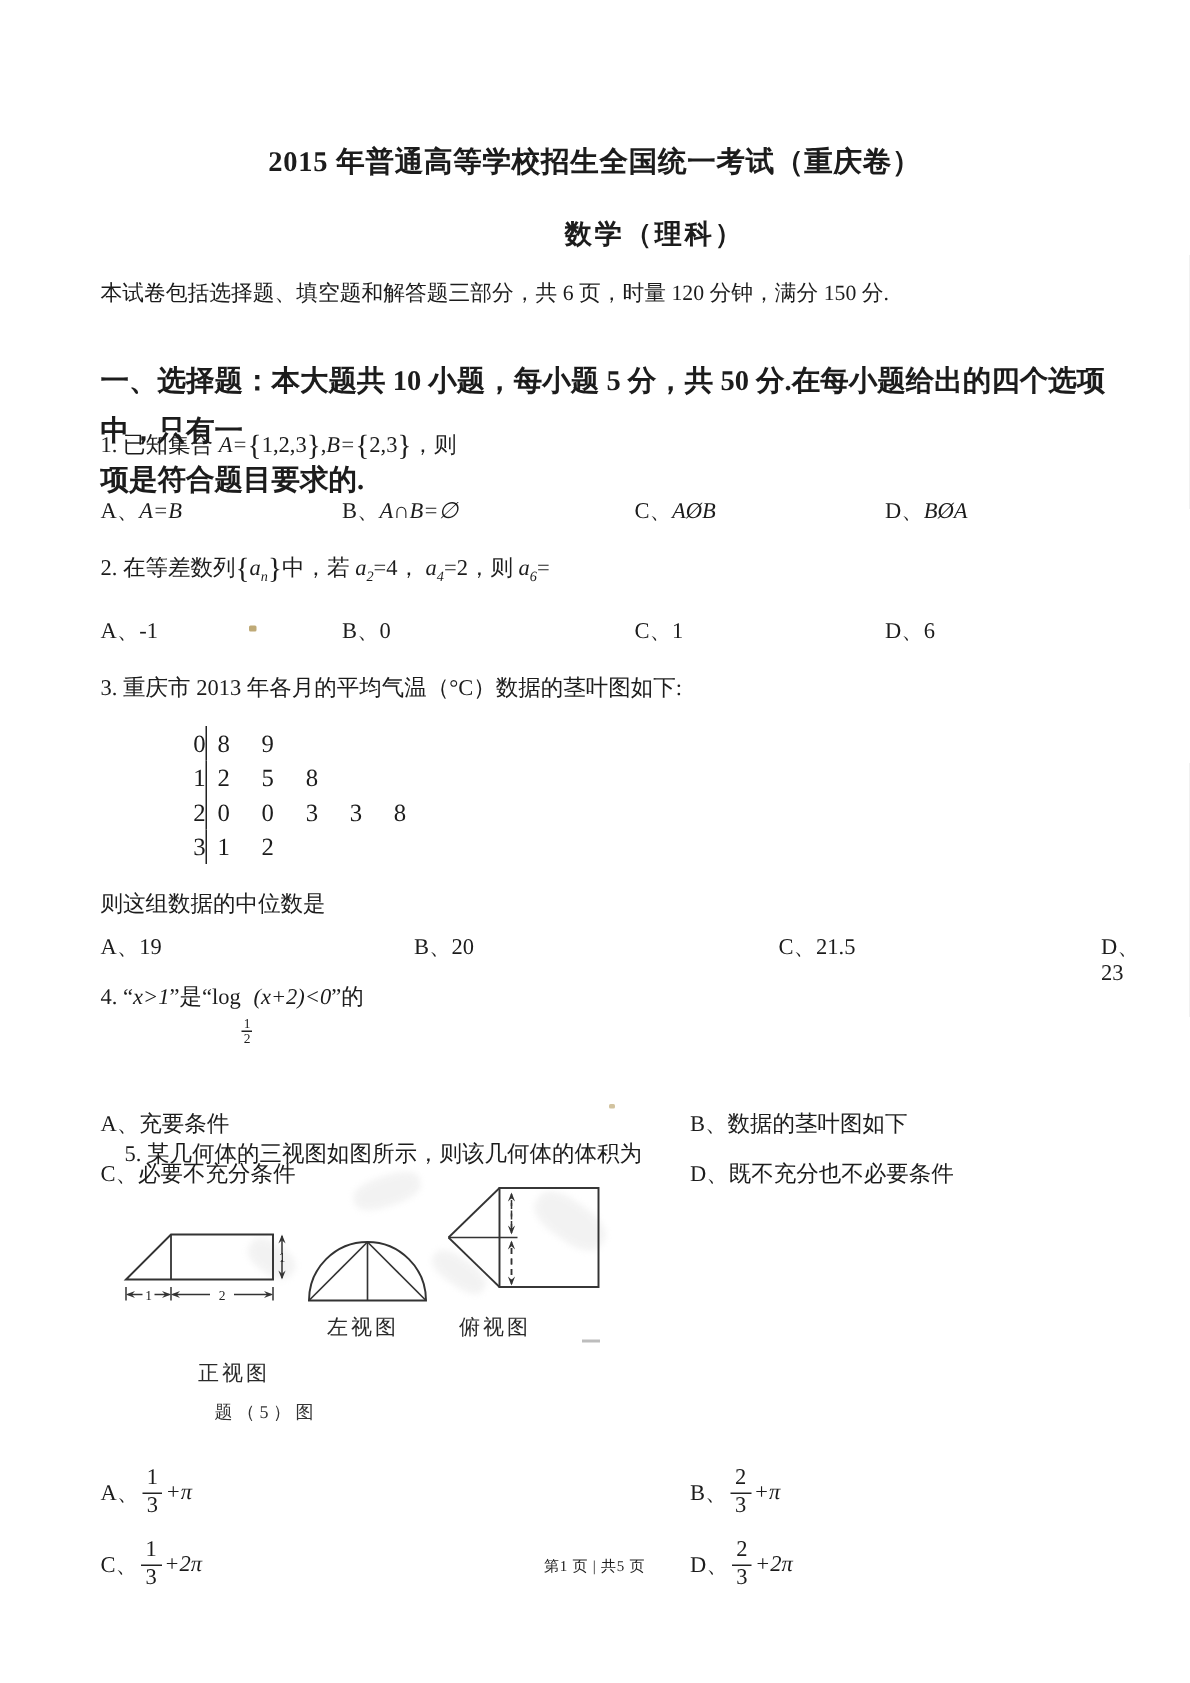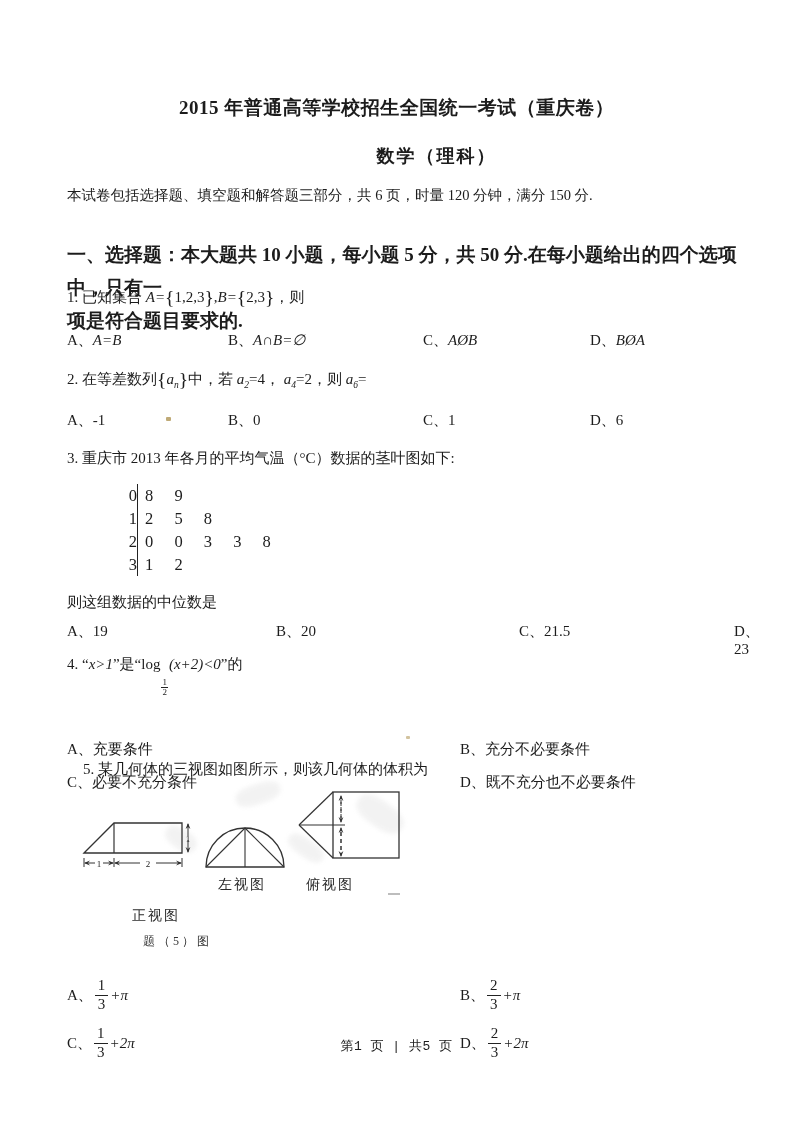--- a/index.html
+++ b/index.html
@@ -39,21 +39,21 @@
   .fracrow{height:46px;display:flex;align-items:center;}
   
   .figure{width:335px;height:125px;}
   .view-label{position:absolute;top:94px;transform:translateX(-50%);font-size:14px;
               letter-spacing:2px;color:#2a2a2a;white-space:nowrap;}
   .caption{font-size:12px;letter-spacing:3px;color:#333;margin-top:32px;}
   svg{position:absolute;overflow:visible;}
   .wm{position:absolute;background:#c9c9c9;opacity:.22;filter:blur(2px);border-radius:40%;}
   .speck{position:absolute;background:#b49b5f;opacity:.85;border-radius:1px;}
   .graydash{position:absolute;background:#bdbdbd;}
-  .footer{font-size:13px;color:#1c1c1c;letter-spacing:.5px;font-family:Liberation Mono, monospace;}
+  .footer{font-size:10px;color:#1c1c1c;letter-spacing:.5px;}
 </style>
 </head>
 <body>
 
 <div class="page">
 
   <div class="abs center title" style="top:95px;">2015 年普通高等学校招生全国统一考试（重庆卷）</div>
   <div class="abs center subtitle" style="top:144px;padding-left:40px;">数学（理科）</div>
   <div class="abs intro" style="top:186px;left:67px;">本试卷包括选择题、填空题和解答题三部分，共 6 页，时量 120 分钟，满分 150 分.</div>
 
@@ -111,21 +111,21 @@
   </div>
 
   <div class="abs stem" style="top:655px;left:67px;">
     <span>4. “</span><span class="it">x&gt;1</span><span>”是“</span><span>log</span><span class="logsub">
         <span class="n">1</span>
         <span class="d">2</span>
       </span><span class="it">(x+2)&lt;0</span><span>”的</span>
   </div>
   <div class="abs grid2" style="top:700px;left:67px;">
     <div class="opt"><span class="lab">A、</span><span class="val">充要条件</span></div>
-    <div class="opt"><span class="lab">B、</span><span class="val">充分不必要条件</span></div>
+    <div class="opt"><span class="lab">B、</span><span class="val">数据的茎叶图如下</span></div>
   </div>
   <div class="abs grid2" style="top:733px;left:67px;">
     <div class="opt"><span class="lab">C、</span><span class="val">必要不充分条件</span></div>
     <div class="opt"><span class="lab">D、</span><span class="val">既不充分也不必要条件</span></div>
   </div>
   <div class="speck" style="left:406px;top:736px;width:4px;height:3px;opacity:.6;"></div>
 
   <div class="abs stem" style="top:760px;left:83px;">5. 某几何体的三视图如图所示，则该几何体的体积为</div>
 
   <div class="abs figure" style="top:782px;left:75px;">

